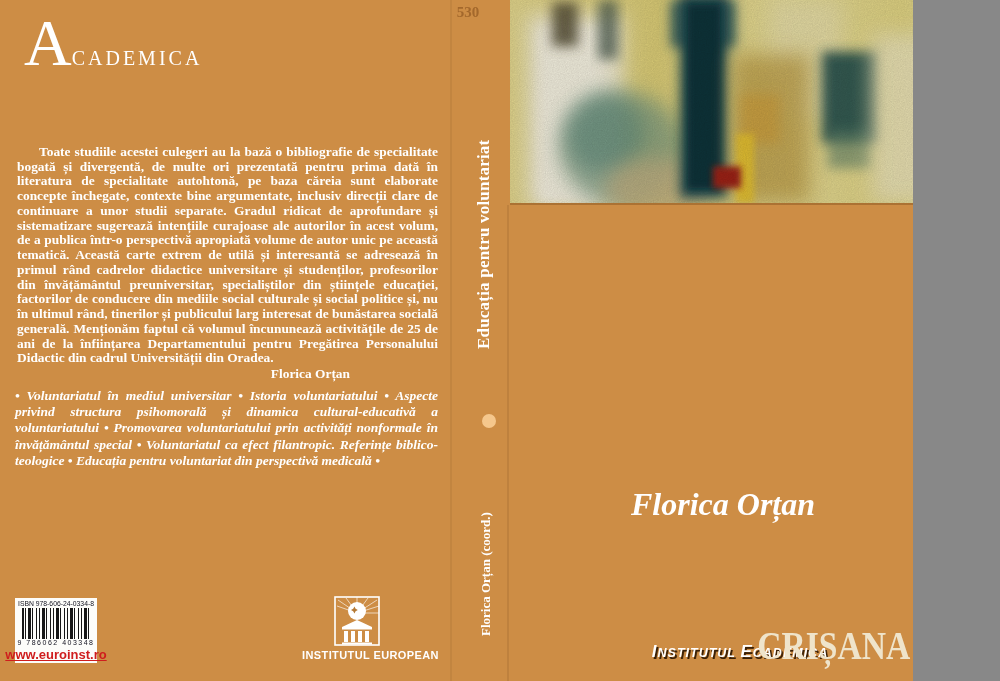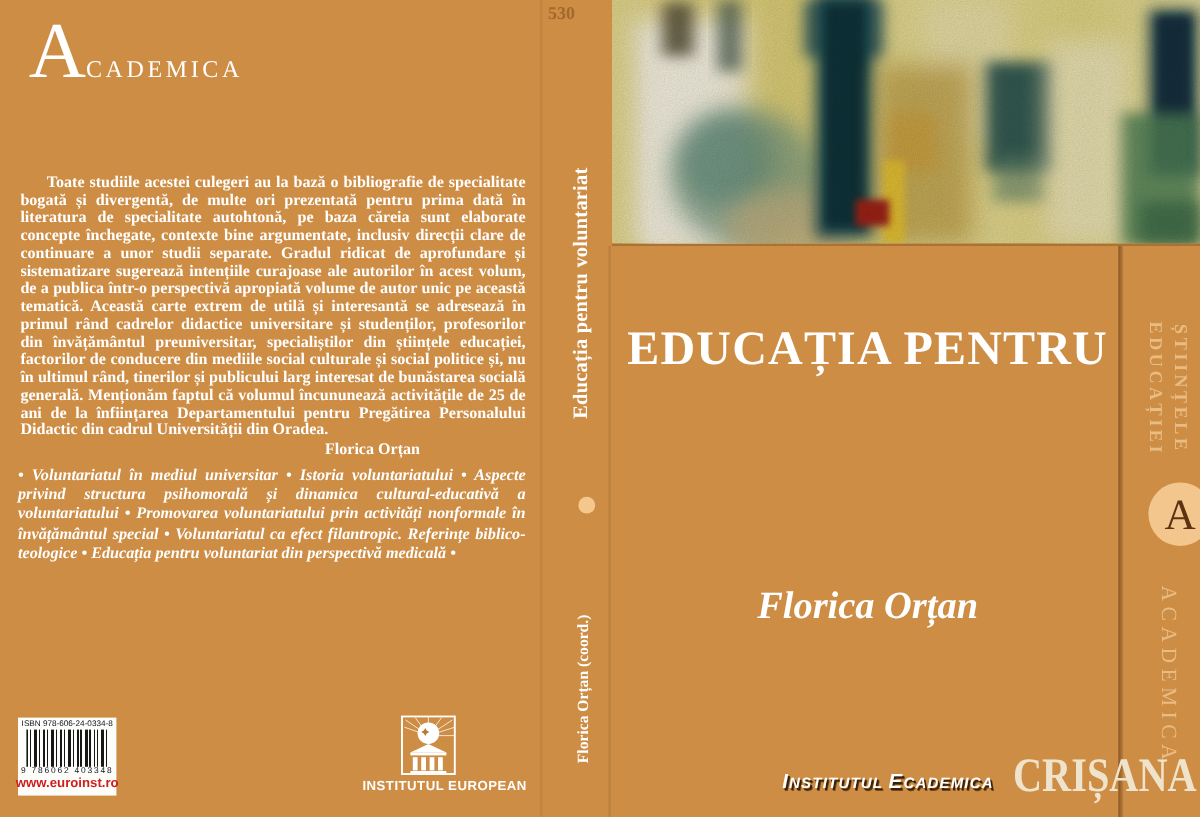--- a/index.html
+++ b/index.html
@@ -2,21 +2,21 @@
 <html style="--bg: #cd8d45; --ink: #ffffff; --flap_text: #e9bc83; --badge_bg: #f2c68d; --badge_letter: #5c3212; --spine_number: #a3682c; --crisana: #efe4cb; --euroinst_red: #cf1d1d; --dot: #f5c78c;"><head>
 <meta charset="utf-8">
 <style>
   :root{
     --bg:#cd8d45; --ink:#ffffff; --flap_text:#e9bc83; --badge_bg:#f2c68d;
     --badge_letter:#5c3212; --spine_number:#a3682c; --crisana:#efe4cb;
     --euroinst_red:#cf1d1d; --dot:#f5c78c;
   }
   *{margin:0;padding:0;box-sizing:border-box;}
   body{background:#888;font-family:"Liberation Serif","DejaVu Serif",serif;}
-  .cover{position:relative;width:1000px;height:681px;background:var(--bg);overflow:hidden;}
+  .cover{position:relative;width:913px;height:681px;background:var(--bg);overflow:hidden;}
 
   
   .brand{position:absolute;left:24px;top:10px;color:var(--ink);white-space:nowrap;}
   .brand .big{font-size:66px;line-height:1;}
   .brand .rest{font-size:20px;letter-spacing:3px;}
   .blurb{position:absolute;left:17px;top:121px;width:421px;color:var(--ink);
          font-weight:bold;font-size:13.4px;line-height:1.1;text-align:justify;}
   .blurb .para{text-indent:22px;margin-top:24px;}
   .blurb .sig{text-align:right;padding-right:88px;margin-top:1px;}
   .topics{position:absolute;left:15px;top:388px;width:423px;color:var(--ink);
@@ -24,21 +24,21 @@
 
   .barcode{position:absolute;left:15px;top:598px;width:82px;height:65px;background:#fdfdfa;
            display:flex;flex-direction:column;align-items:center;padding-top:2px;
            font-family:"Liberation Sans",sans-serif;}
   .barcode .isbn{font-size:6.8px;color:#10101e;white-space:nowrap;}
   .barcode .bars{width:68px;height:31px;margin-top:1px;
      background:repeating-linear-gradient(90deg,#161616 0 1.5px,transparent 1.5px 3px,
       #161616 3px 4px,transparent 4px 6.5px,#161616 6.5px 9px,transparent 9px 10.5px,
       #161616 10.5px 11.5px,transparent 11.5px 14px);}
   .barcode .digits{font-size:7px;letter-spacing:1.5px;color:#10101e;white-space:nowrap;}
-  .barcode .url{font-size:11px;font-weight:bold;color:var(--euroinst_red);margin-top:1px;white-space:nowrap;}
+  .barcode .url{font-size:13px;font-weight:bold;color:var(--euroinst_red);margin-top:1px;white-space:nowrap;text-decoration:underline;}
 
   .ie-logo{position:absolute;left:334px;top:596px;width:46px;height:50px;}
   .ie-name{position:absolute;left:302px;top:649px;width:122px;text-align:center;color:var(--ink);
            font-family:"Liberation Sans",sans-serif;font-weight:bold;font-size:11px;letter-spacing:.4px;white-space:nowrap;}
 
   
   .fold{position:absolute;pointer-events:none;}
   .fold.f1{left:450px;top:0;width:2px;height:681px;background:rgba(60,30,5,.07);}
   .fold.f2{left:507px;top:205px;width:2px;height:476px;background:rgba(60,30,5,.10);}
   .fold.f3{left:932px;top:205px;width:4px;height:476px;
@@ -177,21 +177,20 @@
     <rect x="318" y="130" width="45" height="40" fill="#5c7f68" opacity=".6" filter="url(#b6)"></rect>
     <rect x="362" y="35" width="68" height="170" fill="#ece4b8" opacity=".9" filter="url(#b10)"></rect>
     <rect x="448" y="8" width="40" height="140" fill="#1d3f4c" filter="url(#b6)"></rect>
     <rect x="455" y="15" width="26" height="120" fill="#152f3c" opacity=".9" filter="url(#b3)"></rect>
     <rect x="425" y="95" width="65" height="112" fill="#4f8157" opacity=".85" filter="url(#b6)"></rect>
     <rect x="440" y="170" width="50" height="35" fill="#3c6b46" opacity=".8" filter="url(#b6)"></rect>
     <rect width="490" height="205" filter="url(#grain)" opacity=".14"></rect>
   </svg>
 
   <div class="f-title">
-    <div>EDUCAȚIA PENTRU</div>
   </div>
 
   <div class="f-author">
     <span>Florica Orțan</span>
   </div>
 
   <div class="f-publisher">
     <span class="cap">I</span><span>NSTITUTUL</span>&nbsp;<span class="cap">E</span><span>CADEMICA</span>
   </div>
 

